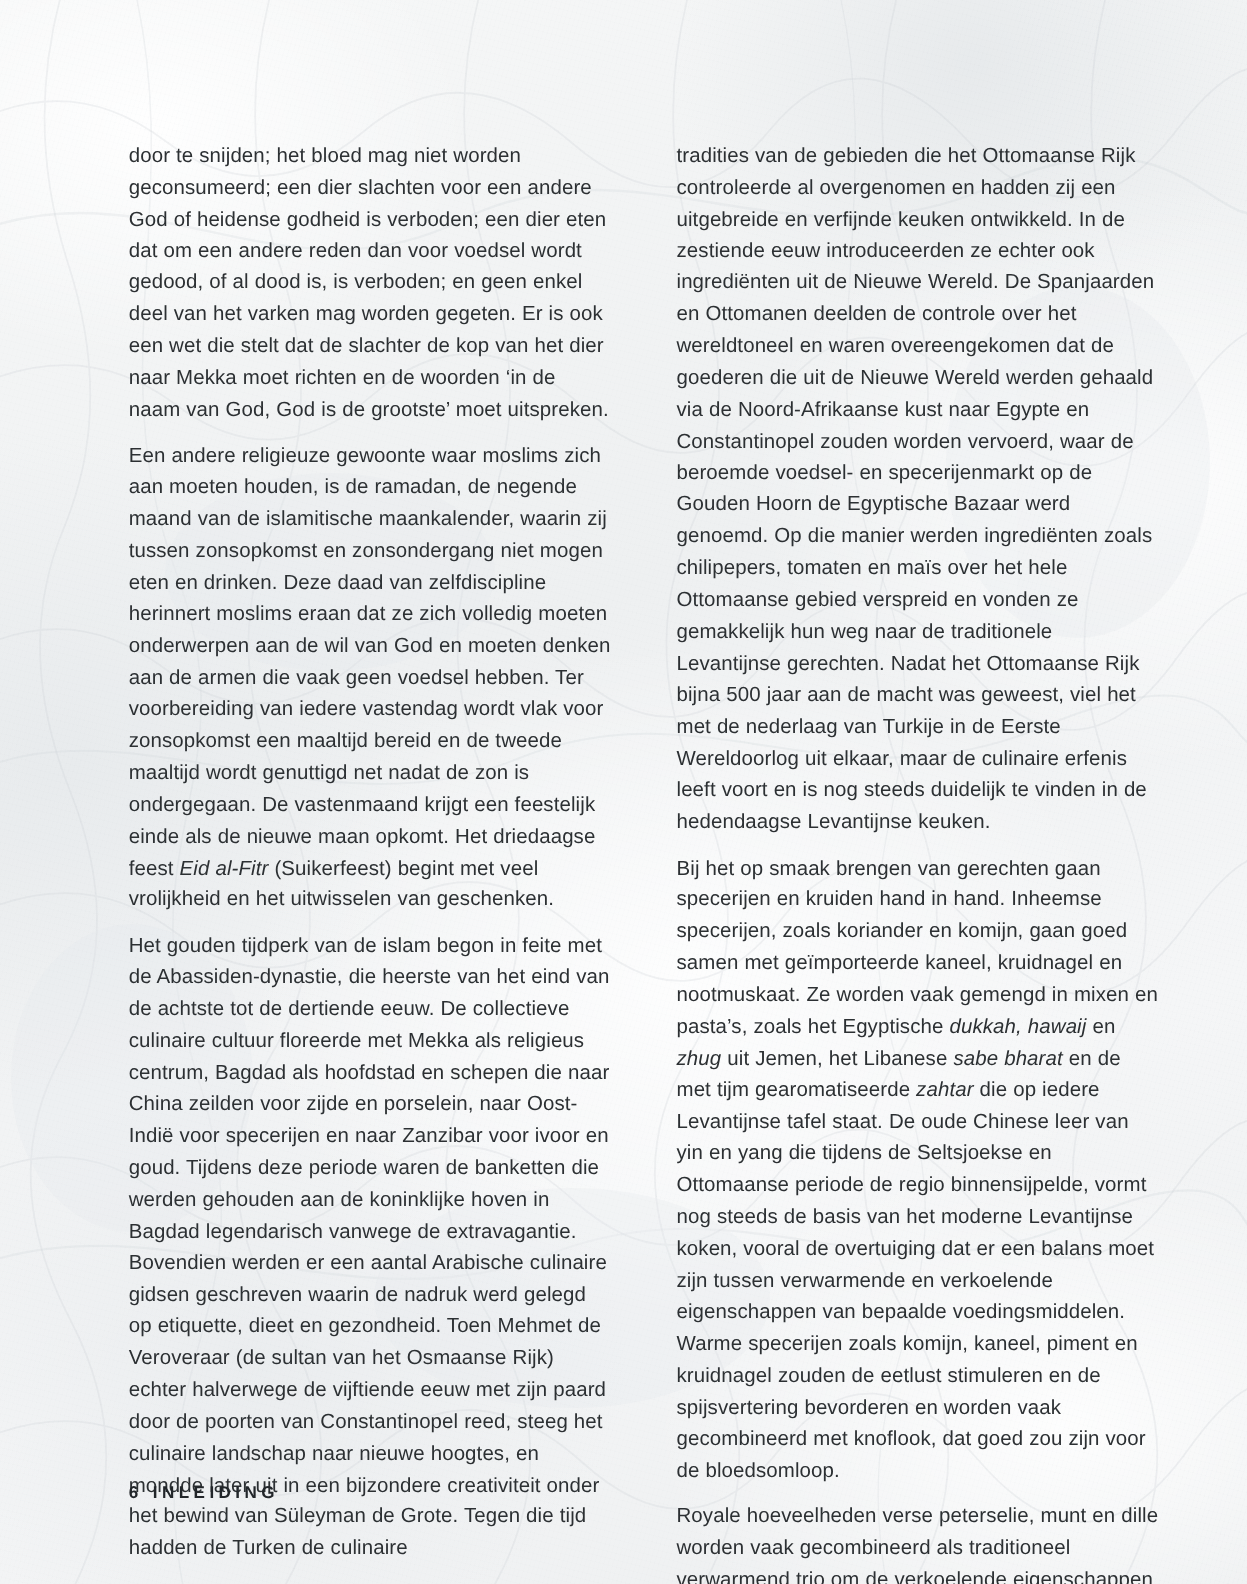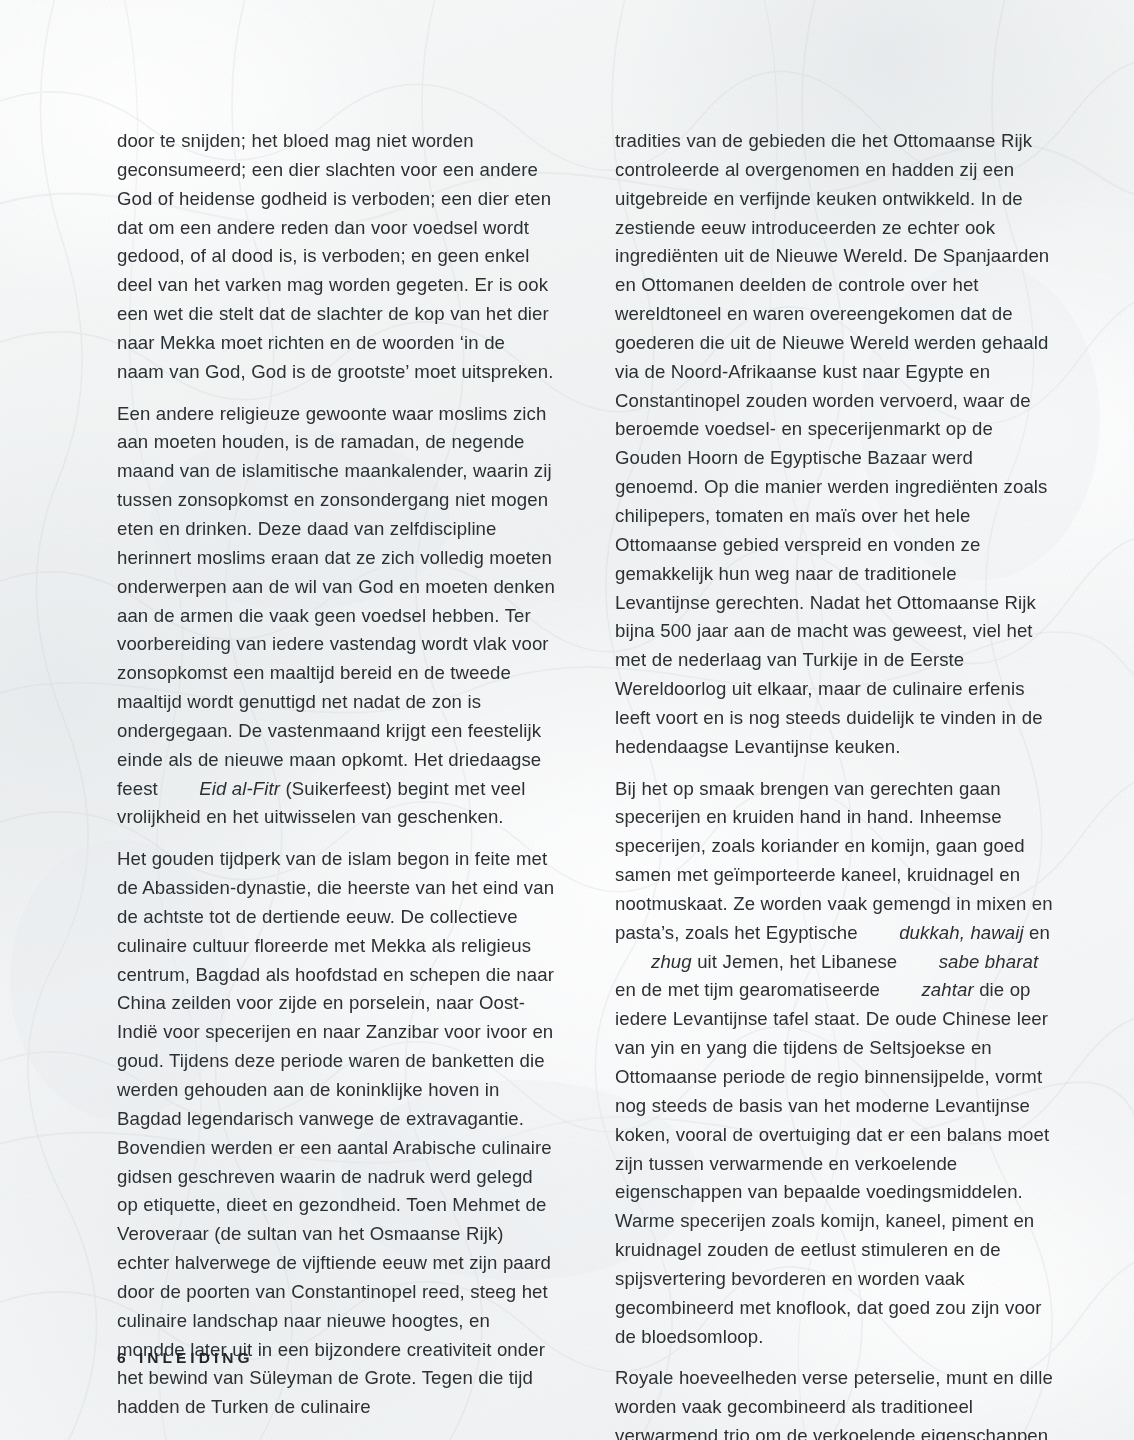--- a/index.html
+++ b/index.html
@@ -71,21 +71,21 @@
     margin: 0 0 13px 0;
     font-size: 18.6px;
     line-height: 28.85px;
     color: #2c3033;
     letter-spacing: 0.005em;
     word-spacing: 0.01em;
     font-weight: 400;
     -webkit-font-smoothing: antialiased;
   }
   p.body-par:last-child { margin-bottom: 0; }
-  em { font-style: italic; margin-left: 36px; }
+  em { font-style: italic; }
 
   
   .footer {
     position: absolute;
     left: 117px;
     top: 1349px;
     display: flex;
     align-items: baseline;
     gap: 13px;
     color: #22262a;

